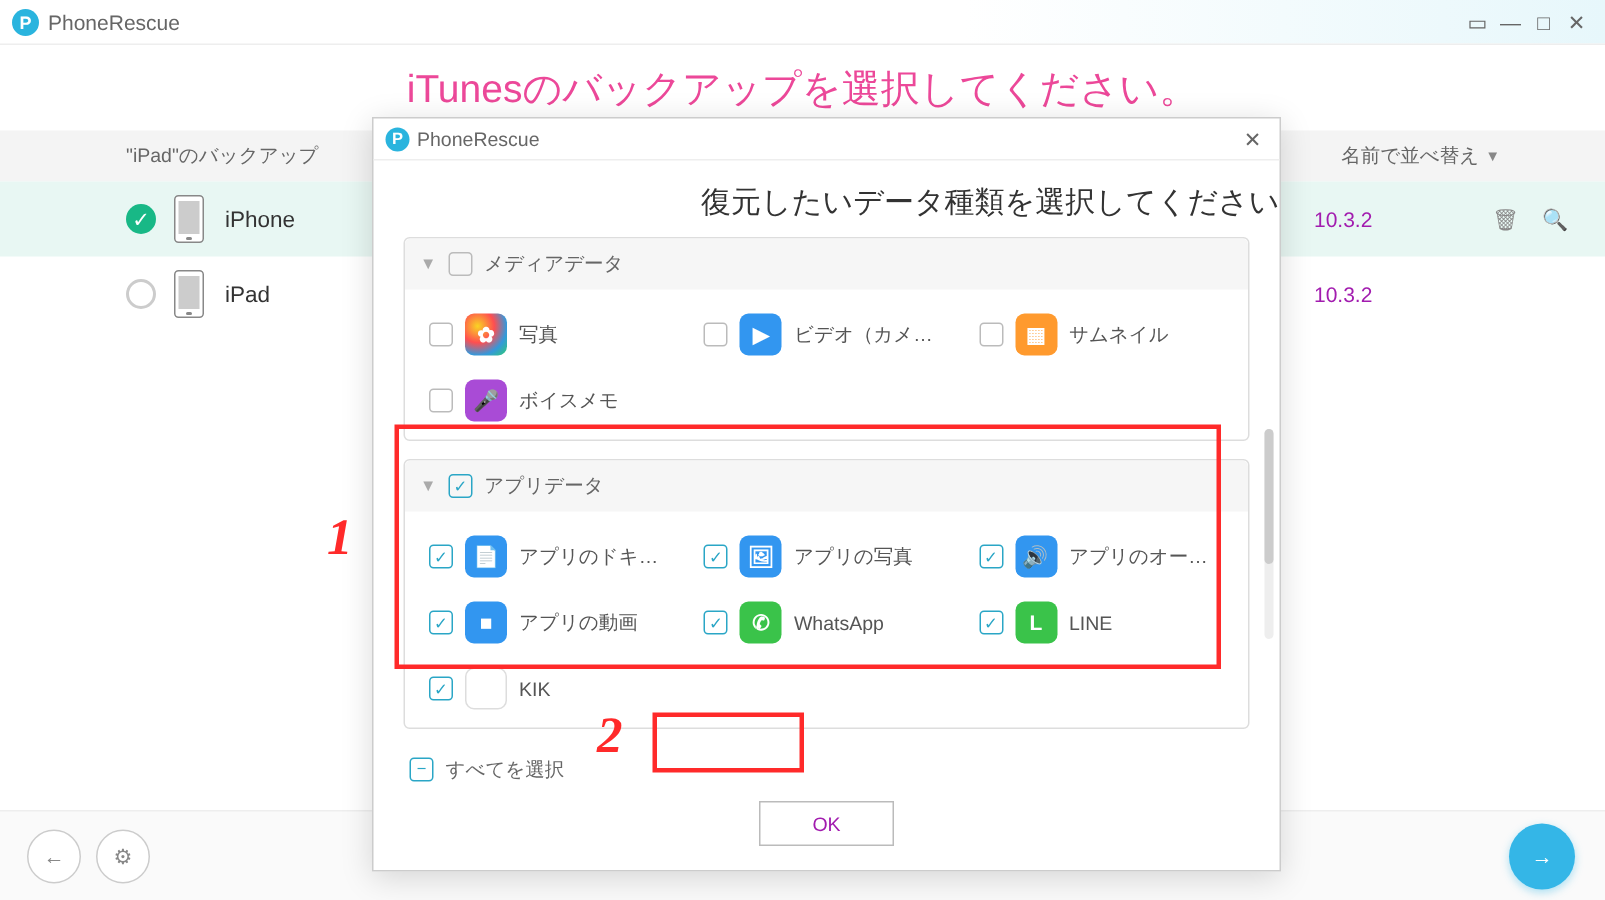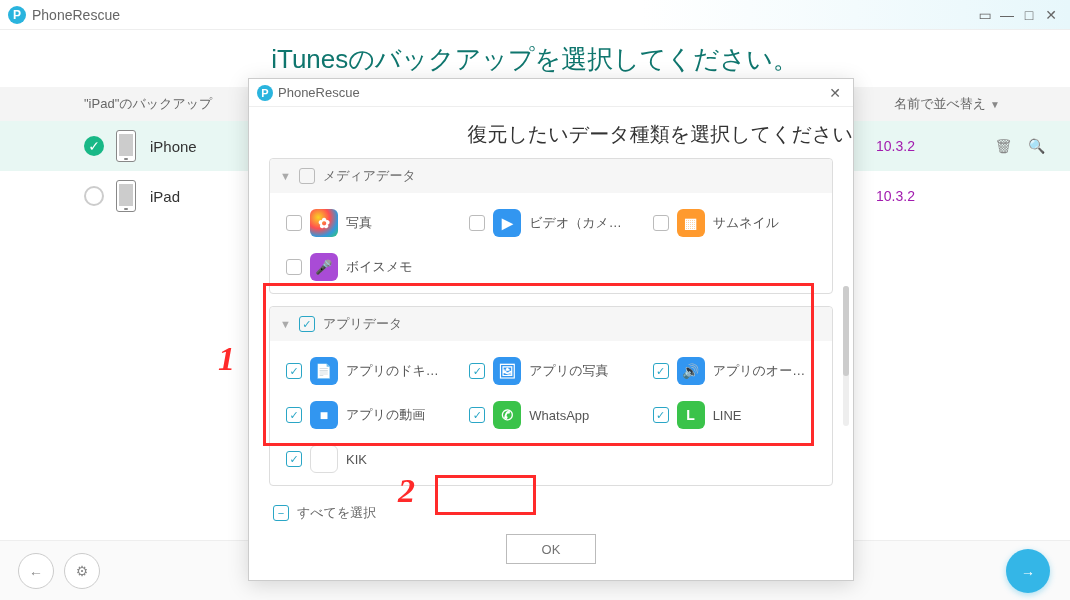--- a/index.html
+++ b/index.html
@@ -4,21 +4,21 @@
 <style>
   * { box-sizing: border-box; margin: 0; padding: 0; font-family: "Helvetica Neue", "Hiragino Sans", "Meiryo", Arial, sans-serif; }
   body { width: 1070px; height: 600px; background: #fff; position: relative; overflow: hidden; font-size: 14px; color: #333; }
   
   .titlebar { height: 30px; display: flex; align-items: center; padding: 0 8px; background: linear-gradient(to right, #fff 0%, #fff 60%, #e7f7fb 100%); border-bottom: 1px solid #eee; }
   .titlebar .logo { width: 18px; height: 18px; border-radius: 50%; background: #2ab4de; color: #fff; display: flex; align-items: center; justify-content: center; font-weight: bold; font-size: 12px; margin-right: 6px; }
   .titlebar .appname { color: #666; font-size: 14px; }
   .titlebar .spacer { flex: 1; }
   .titlebar .winbtn { width: 22px; text-align: center; color: #666; cursor: pointer; font-size: 14px; }
   
-  .main-heading { text-align: center; font-size: 26px; font-weight: 400; color: #0f766e; margin: 12px 0 10px; }
+  .main-heading { text-align: center; font-size: 26px; font-weight: 400; color: #ec4899; margin: 12px 0 10px; }
   
   .list-header { display: flex; align-items: center; height: 34px; background: #f4f4f4; padding: 0 24px; color: #666; font-size: 13px; }
   .list-header .left { flex: 1; padding-left: 60px; }
   .list-header .right { display: flex; align-items: center; gap: 4px; margin-right: 46px; }
   
   .row { display: flex; align-items: center; height: 50px; padding: 0 24px; }
   .row.selected { background: #e8f7f3; }
   .row .radio { width: 20px; height: 20px; border-radius: 50%; margin: 0 12px 0 60px; display: flex; align-items: center; justify-content: center; }
   .row.selected .radio { background: #18b886; color: #fff; }
   .row:not(.selected) .radio { border: 2px solid #ccc; }
@@ -50,21 +50,21 @@
   .sec-collapse { color: #aaa; font-size: 11px; cursor: pointer; }
   .cb { width: 16px; height: 16px; border: 1.5px solid #bbb; border-radius: 3px; display: inline-flex; align-items: center; justify-content: center; font-size: 11px; cursor: pointer; color: transparent; }
   .cb.checked { border-color: #2aa6c6; color: #2aa6c6; }
   .cb.indeterminate { border-color: #2aa6c6; color: #2aa6c6; }
   .sec-body { display: flex; flex-wrap: wrap; padding: 8px 6px 4px; }
   .item { width: 33.33%; display: flex; align-items: center; gap: 8px; padding: 8px 10px; font-size: 13px; color: #555; }
   .item .icon { width: 28px; height: 28px; border-radius: 6px; display: flex; align-items: center; justify-content: center; color: #fff; font-size: 14px; font-weight: bold; }
   .item .label { flex: 1; white-space: nowrap; overflow: hidden; text-overflow: ellipsis; }
   .select-all-row { display: flex; align-items: center; gap: 8px; padding: 6px 4px 2px; color: #666; font-size: 13px; }
   .modal-btns { display: flex; justify-content: center; gap: 18px; padding: 10px 0 16px; }
-  .modal-btns .btn { min-width: 90px; height: 30px; border: 1px solid #bbb; background: #fff; cursor: pointer; font-size: 13px; color: #737373; display: flex; align-items: center; justify-content: center; }
+  .modal-btns .btn { min-width: 90px; height: 30px; border: 1px solid #bbb; background: #fff; cursor: pointer; font-size: 13px; color: #a21caf; display: flex; align-items: center; justify-content: center; }
   .modal-btns .btn.cancel { border: none; }
   
   .annot-box { position: absolute; border: 3px solid #ff2a2a; pointer-events: none; }
   .annot-num { position: absolute; color: #ff2a2a; font-size: 34px; font-weight: 700; pointer-events: none; font-style: italic; font-family: Georgia, serif; }
   
   .ic-gradient { background: radial-gradient(circle at 30% 30%, #f9d423, #ff4e50 40%, #3498db 70%, #2ecc71); }
   .ic-blue   { background: #3296f0; }
   .ic-orange { background: #ff9a2e; }
   .ic-purple { background: #a94bd6; }
   .ic-green  { background: #3ac34a; }

